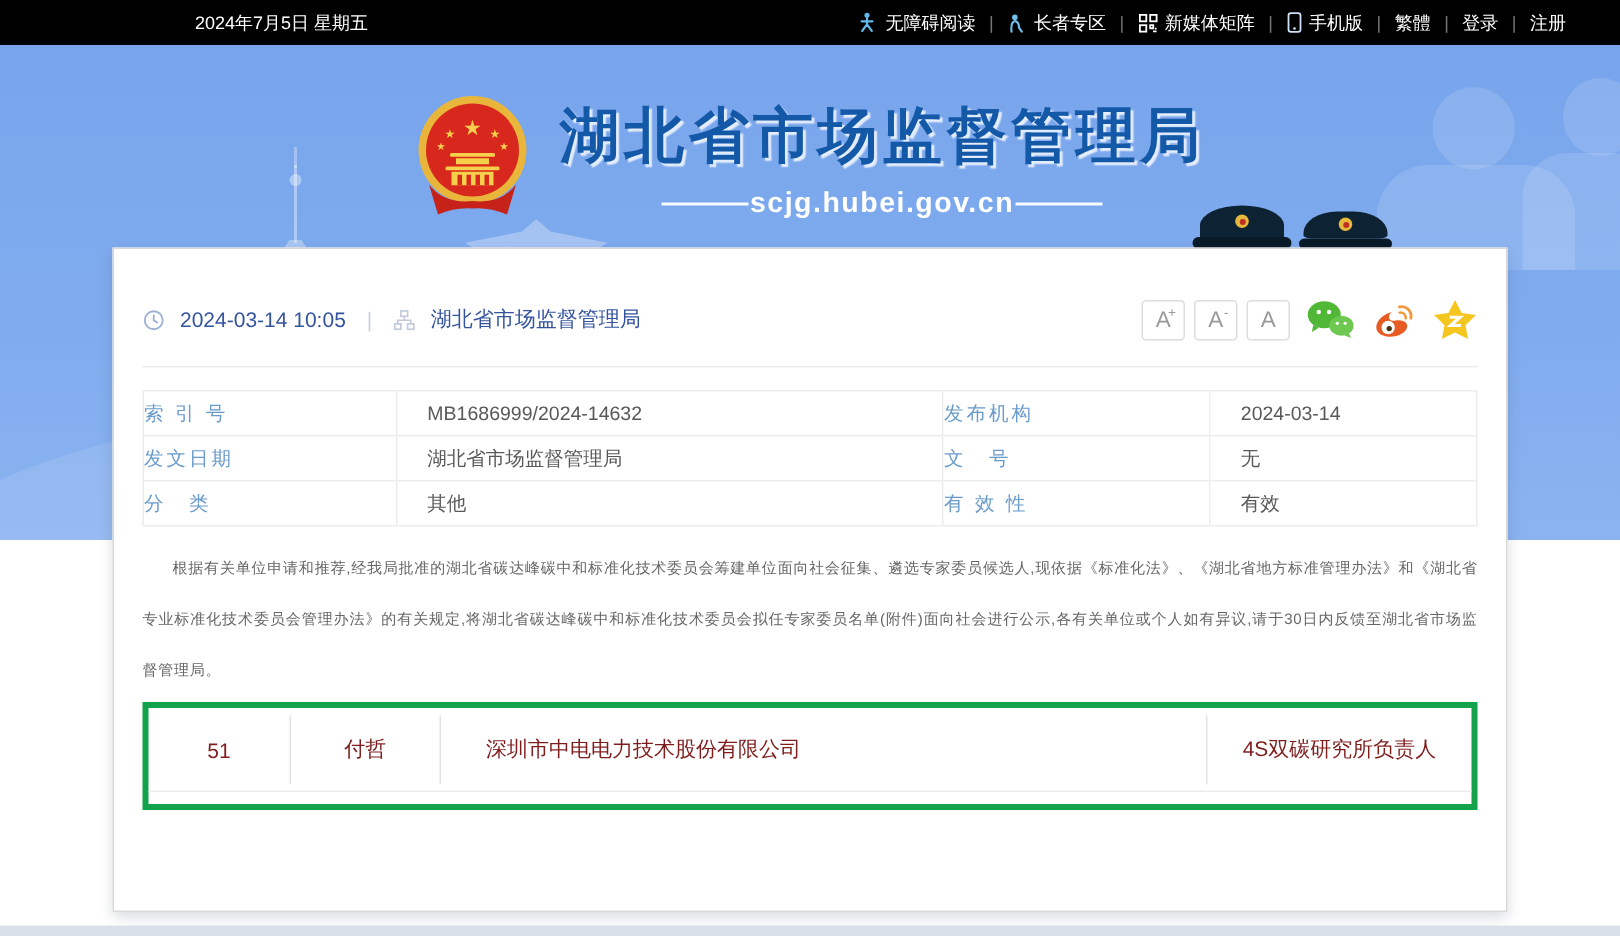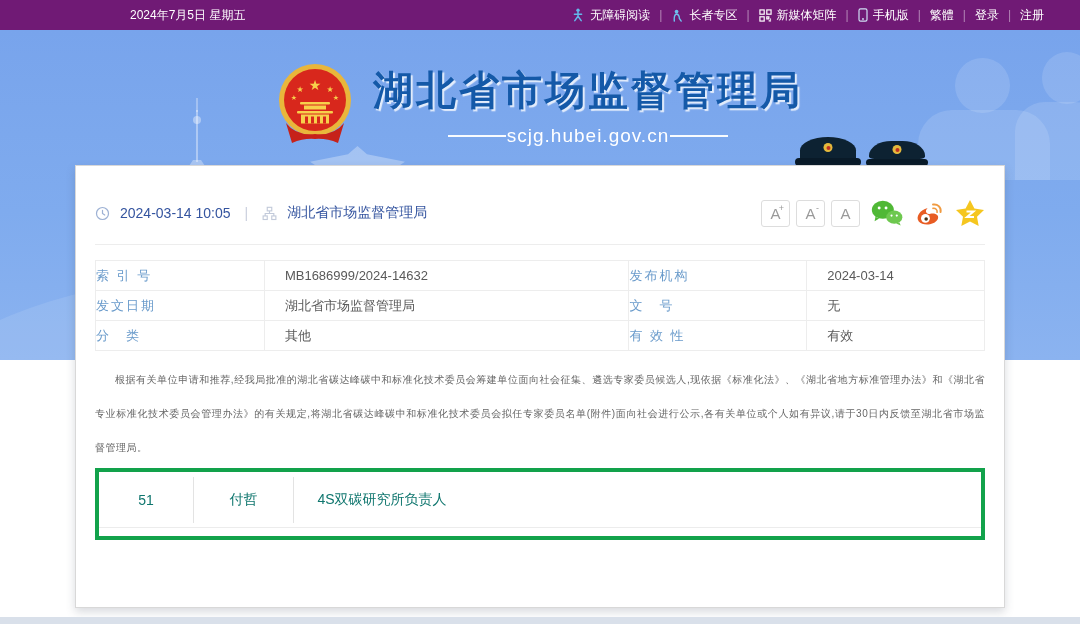--- a/index.html
+++ b/index.html
@@ -5,21 +5,21 @@
   * { margin:0; padding:0; box-sizing:border-box; }
   html,body { width:1080px; height:624px; }
   body {
     position:relative; overflow:hidden; background:#fff;
     font-family:"Liberation Sans", sans-serif;
   }
 
   
   .topbar {
     position:absolute; left:0; top:0; width:1080px; height:30px;
-    background:#701a75; color:#fff; font-size:12px; z-index:10;
+    background:#000000; color:#fff; font-size:12px; z-index:10;
     display:flex; align-items:center; justify-content:space-between;
     padding:0 36px 0 130px;
     gap:13px;
   }
   .tb-links { display:flex; align-items:center; gap:9px; }
   .tb-item { display:flex; align-items:center; gap:5px; cursor:pointer; white-space:nowrap; }
   .tb-sep { color:rgba(255,255,255,.45); }
 
   
   .band {
@@ -42,21 +42,21 @@
   .wm2-head { left:1042px; top:22px; width:50px; height:52px; border-radius:50%; }
   .wm2-body { left:1015px; top:72px; width:90px; height:78px; border-radius:30px 30px 0 0; }
 
   .brand-row { position:relative; margin-top:32px; display:flex; justify-content:center; align-items:center; gap:20px; z-index:3; }
   .brand-text { display:flex; flex-direction:column; align-items:center; }
   .site-name {
     font-size:40px; font-weight:bold; color:#1459a8; letter-spacing:3px;
     text-shadow:2px 2px 1px rgba(255,255,255,.8);
   }
   .domain-row { margin-top:7px; display:flex; align-items:center; gap:1px;
-    color:#fff; font-weight:normal; font-size:19px; letter-spacing:1px; }
+    color:#fff; font-weight:bold; font-size:19px; letter-spacing:1px; }
   .dash { width:58px; height:2px; background:rgba(255,255,255,.95); }
 
   
   .hat { position:absolute; z-index:3; }
   .hat-a { left:795px; top:137px; width:66px; height:29px; }
   .hat-a .dome { position:absolute; left:5px; top:0; width:56px; height:24px; background:#0d2232;
     border-radius:90% 90% 12% 12% / 100% 100% 12% 12%; }
   .hat-a .brim { position:absolute; left:0; bottom:0; width:66px; height:8px; background:#091a28; border-radius:4px; }
   .hat-b { left:866px; top:141px; width:62px; height:25px; }
   .hat-b .dome { position:absolute; left:3px; top:0; width:56px; height:18px; background:#0d2232;
@@ -88,21 +88,21 @@
   .info-table { width:100%; margin-top:15px; border-collapse:collapse; table-layout:fixed; font-size:13px; }
   .info-table td { border:1px solid #ededed; height:30px; }
   .info-table td.lbl { text-align:left; color:#6a9bcb; letter-spacing:2px; }
   .info-table td.val { padding-left:20px; color:#595959; letter-spacing:0; }
 
   .article-body { margin-top:12px; font-size:10px; color:#666; line-height:34px;
     text-align:justify; text-indent:2em; letter-spacing:.5px; }
 
   .hl-box { margin-top:3px; border:4px solid #12a24b; height:72px; background:#fff; }
   .hl-row { display:flex; height:56px; border-bottom:1px solid #ececec; align-items:center;
-    font-size:14px; color:#0f766e; }
+    font-size:14px; color:#7f1d1d; }
   .hl-cell { display:flex; align-items:center; justify-content:center; height:46px;
     border-right:1px solid #e3e3e3; }
   .hl-c1 { width:95px; } .hl-c2 { width:135px; } .hl-c3 { width:100px; }
   .hl-c4 { flex:1; justify-content:flex-start; padding-left:30px; }
   .hl-c5 { width:176px; border-right:none; }
 
   .footer-strip { position:absolute; left:0; top:617px; width:1080px; height:7px; background:#d9e0ea; z-index:6; }
 </style>
 </head>
 <body>
@@ -307,19 +307,20 @@
       </tr>
     </tbody>
   </table>
 
   <p class="article-body">根据有关单位申请和推荐,经我局批准的湖北省碳达峰碳中和标准化技术委员会筹建单位面向社会征集、遴选专家委员候选人,现依据《标准化法》、《湖北省地方标准管理办法》和《湖北省专业标准化技术委员会管理办法》的有关规定,将湖北省碳达峰碳中和标准化技术委员会拟任专家委员名单(附件)面向社会进行公示,各有关单位或个人如有异议,请于30日内反馈至湖北省市场监督管理局。</p>
 
   <div class="hl-box">
     <div class="hl-row">
       <div class="hl-cell hl-c1">51</div>
       <div class="hl-cell hl-c3">付哲</div>
+      <div class="hl-cell hl-c4">深圳市中电电力技术股份有限公司</div>
       <div class="hl-cell hl-c5">4S双碳研究所负责人</div>
     </div>
   </div>
 
 </div>
 
 <div class="footer-strip"></div>
 
 </body></html>

